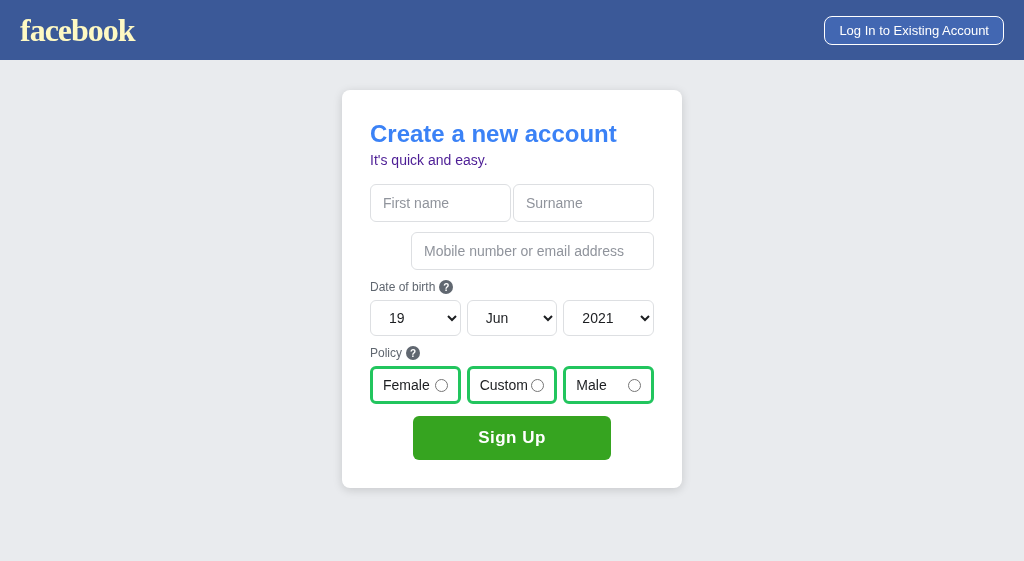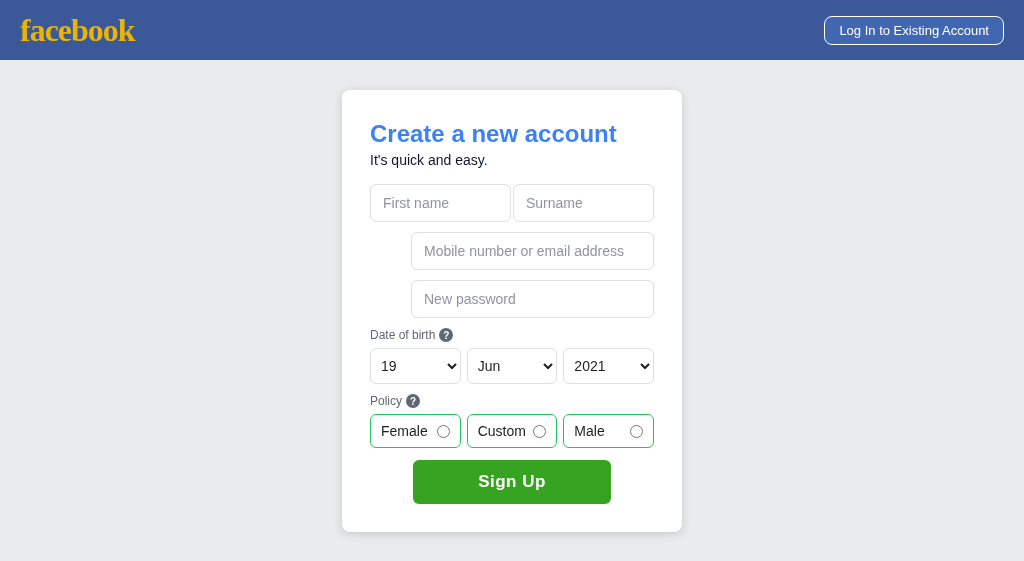--- a/index.html
+++ b/index.html
@@ -8,21 +8,21 @@
     
     #header {
       background: #3b5998;
       padding: 0 20px;
       height: 60px;
       display: flex;
       align-items: center;
       justify-content: space-between;
     }
     #header .logo {
-      color: #eab308;
+      color: #fef9c3;
       font-size: 32px;
       font-weight: bold;
       font-family: Georgia, serif;
       letter-spacing: -1px;
     }
     #header .login-btn {
       background: #4267b2;
       color: #fff;
       border: 1px solid #fff;
       border-radius: 8px;
@@ -49,21 +49,21 @@
     }
 
     .card h1 {
       font-size: 24px;
       font-weight: bold;
       color: #3b82f6;
       margin-bottom: 4px;
     }
     .card .subtitle {
       font-size: 14px;
-      color: #0f172a;
+      color: #4c1d95;
       margin-bottom: 16px;
     }
 
     .form-row {
       display: flex;
       gap: 2px;
       margin-bottom: 10px;
     }
 
     .form-input {
@@ -100,38 +100,38 @@
       cursor: pointer;
     }
 
     .dob-row {
       display: flex;
       gap: 6px;
       margin-bottom: 10px;
     }
     .dob-select {
       flex: 1;
-      padding: 8px 6px;
+      padding: 8px 14px;
       border: 1px solid #dddfe2;
       border-radius: 6px;
       font-size: 14px;
       color: #1c1e21;
       background: #fff;
       cursor: pointer;
       outline: none;
     }
 
     .gender-row {
       display: flex;
       gap: 6px;
       margin-bottom: 12px;
     }
     .gender-option {
       flex: 1;
-      border: 1px solid #22c55e;
+      border: 3px solid #22c55e;
       border-radius: 6px;
       padding: 8px 10px;
       display: flex;
       align-items: center;
       justify-content: space-between;
       font-size: 14px;
       color: #1c1e21;
       cursor: pointer;
     }
     .gender-option input[type="radio"] {
@@ -180,23 +180,20 @@
 
     <div class="form-row">
       <input class="form-input" type="text" placeholder="First name" style="">
       <input class="form-input" type="text" placeholder="Surname" style="">
     </div>
 
     <div class="form-full">
       <input class="form-input" type="text" placeholder="Mobile number or email address" style="">
     </div>
 
-    <div class="form-full">
-      <input class="form-input" type="password" placeholder="New password" style="">
-    </div>
 
     <div>
       <div class="section-label">
         <span>Date of birth</span>
         <span class="help-icon">?</span>
       </div>
       <div class="dob-row">
         <select class="dob-select">
           <option>19</option>
           <option>1</option><option>2</option><option>3</option><option>4</option><option>5</option>

